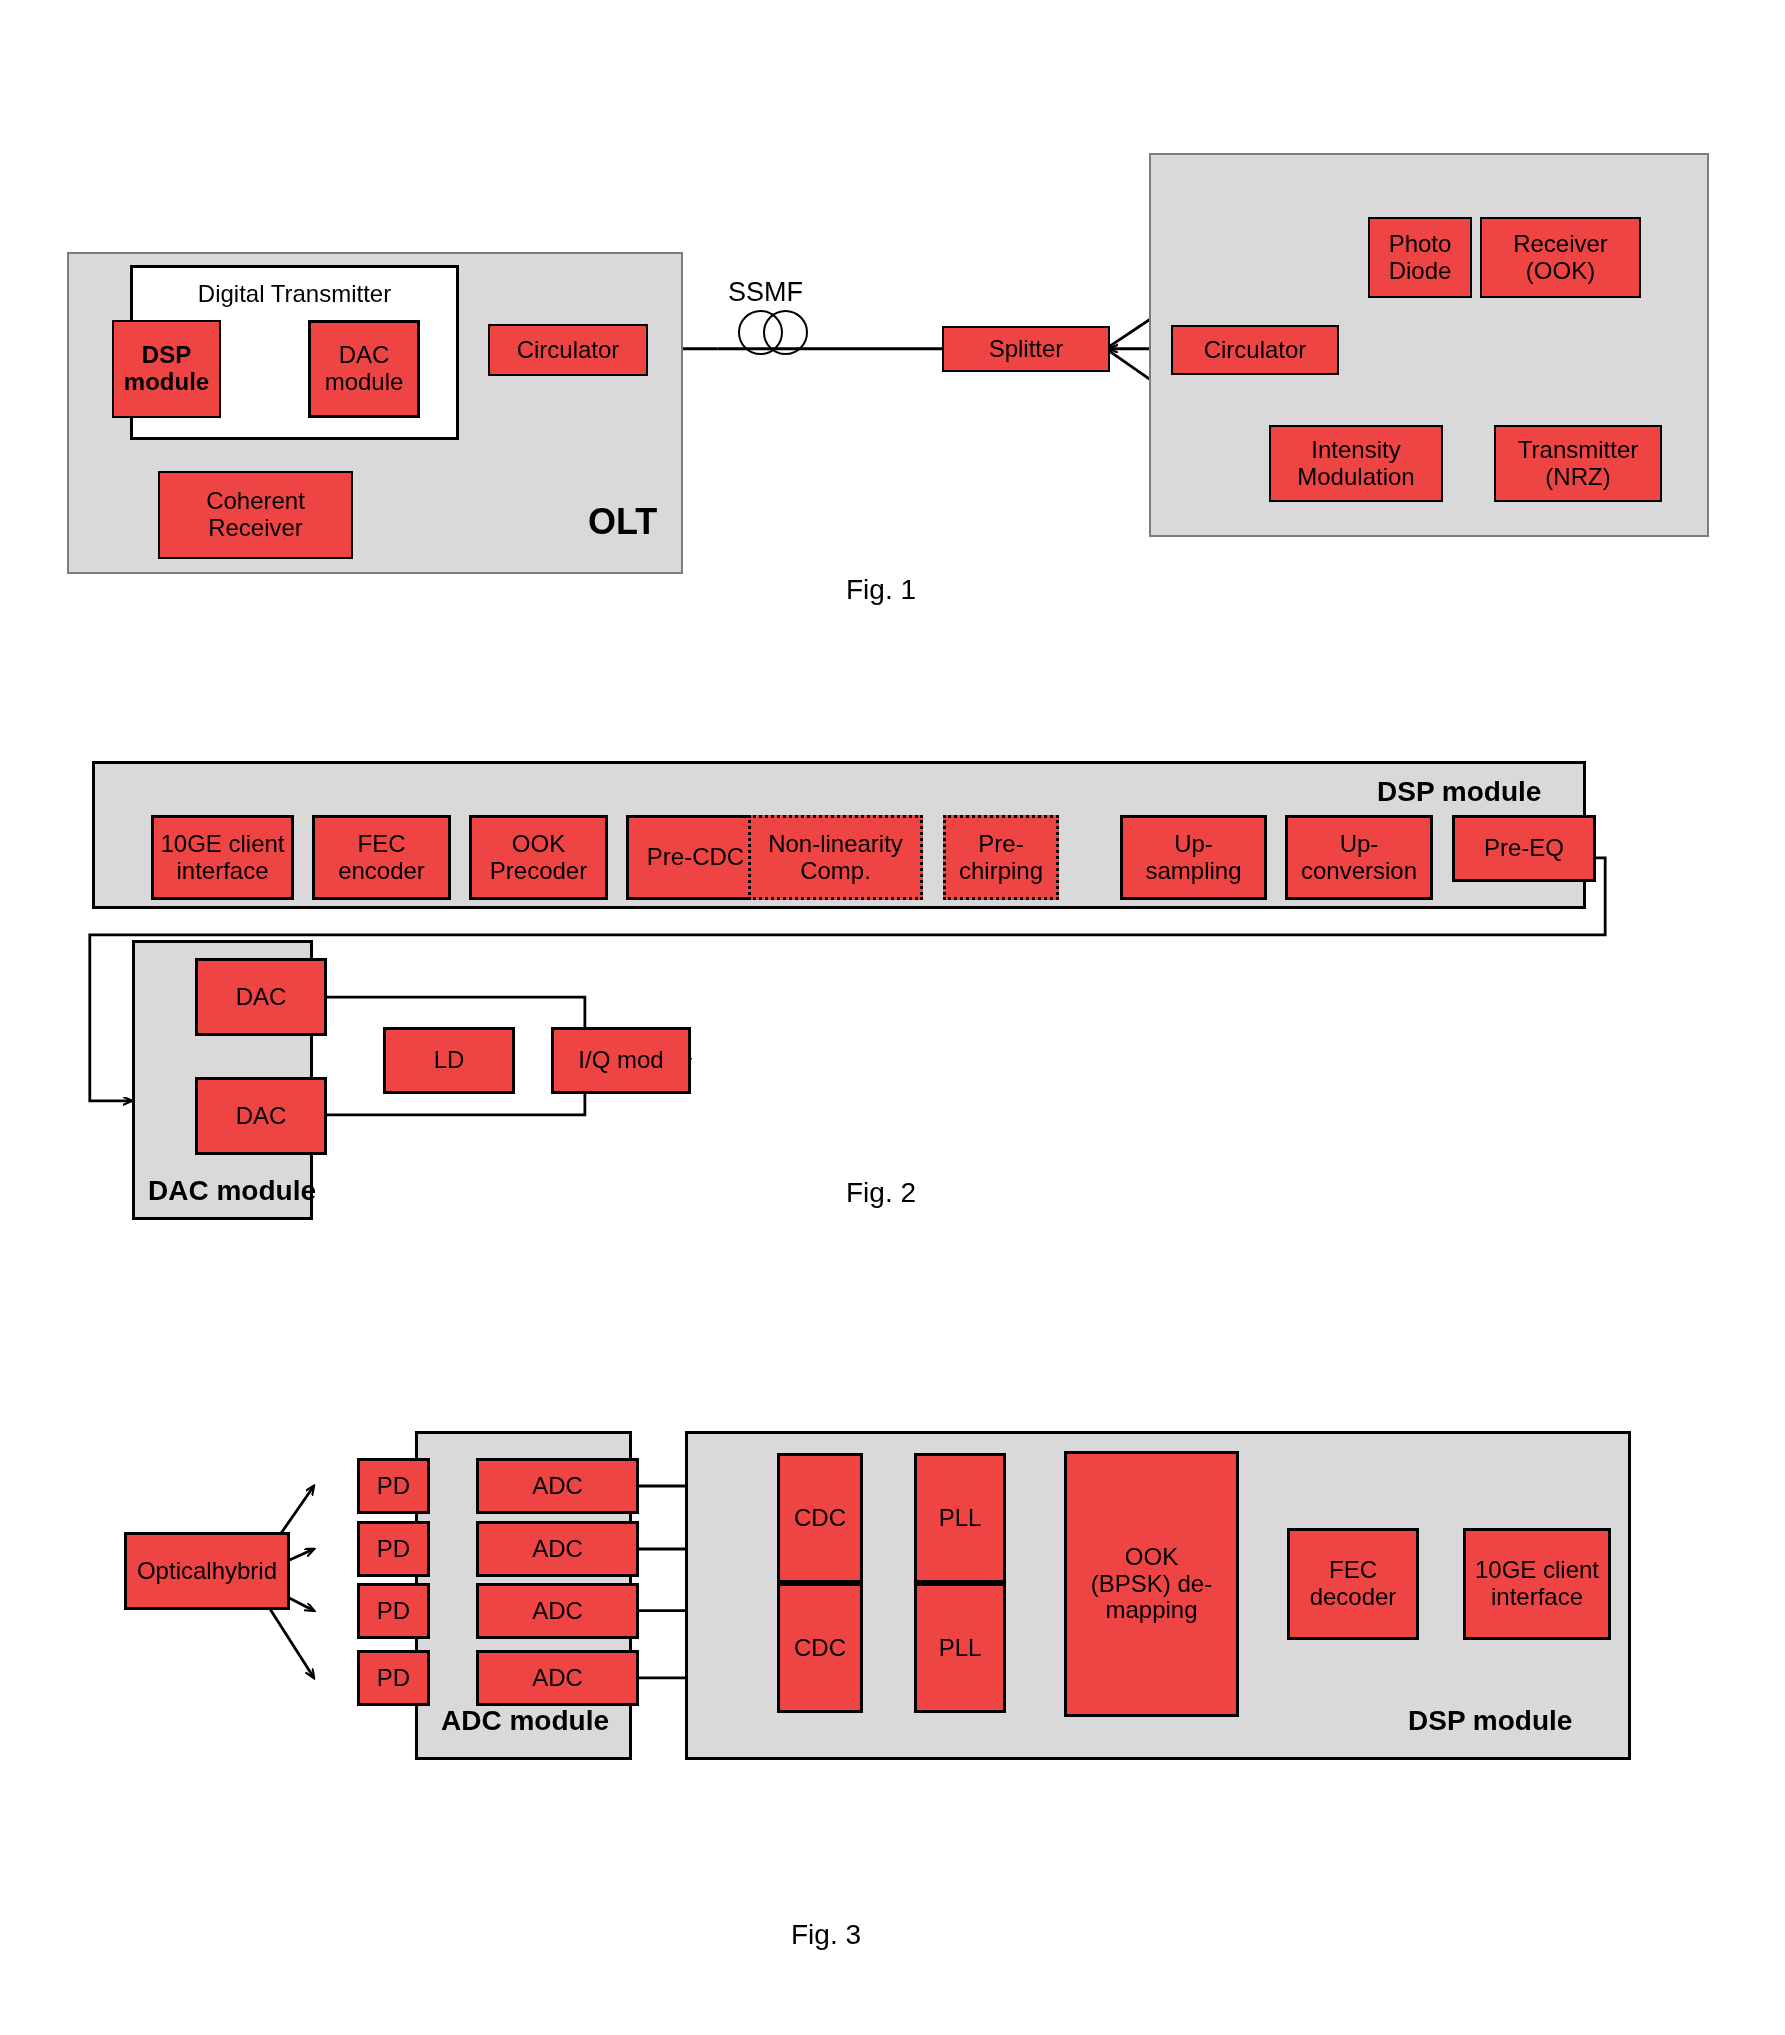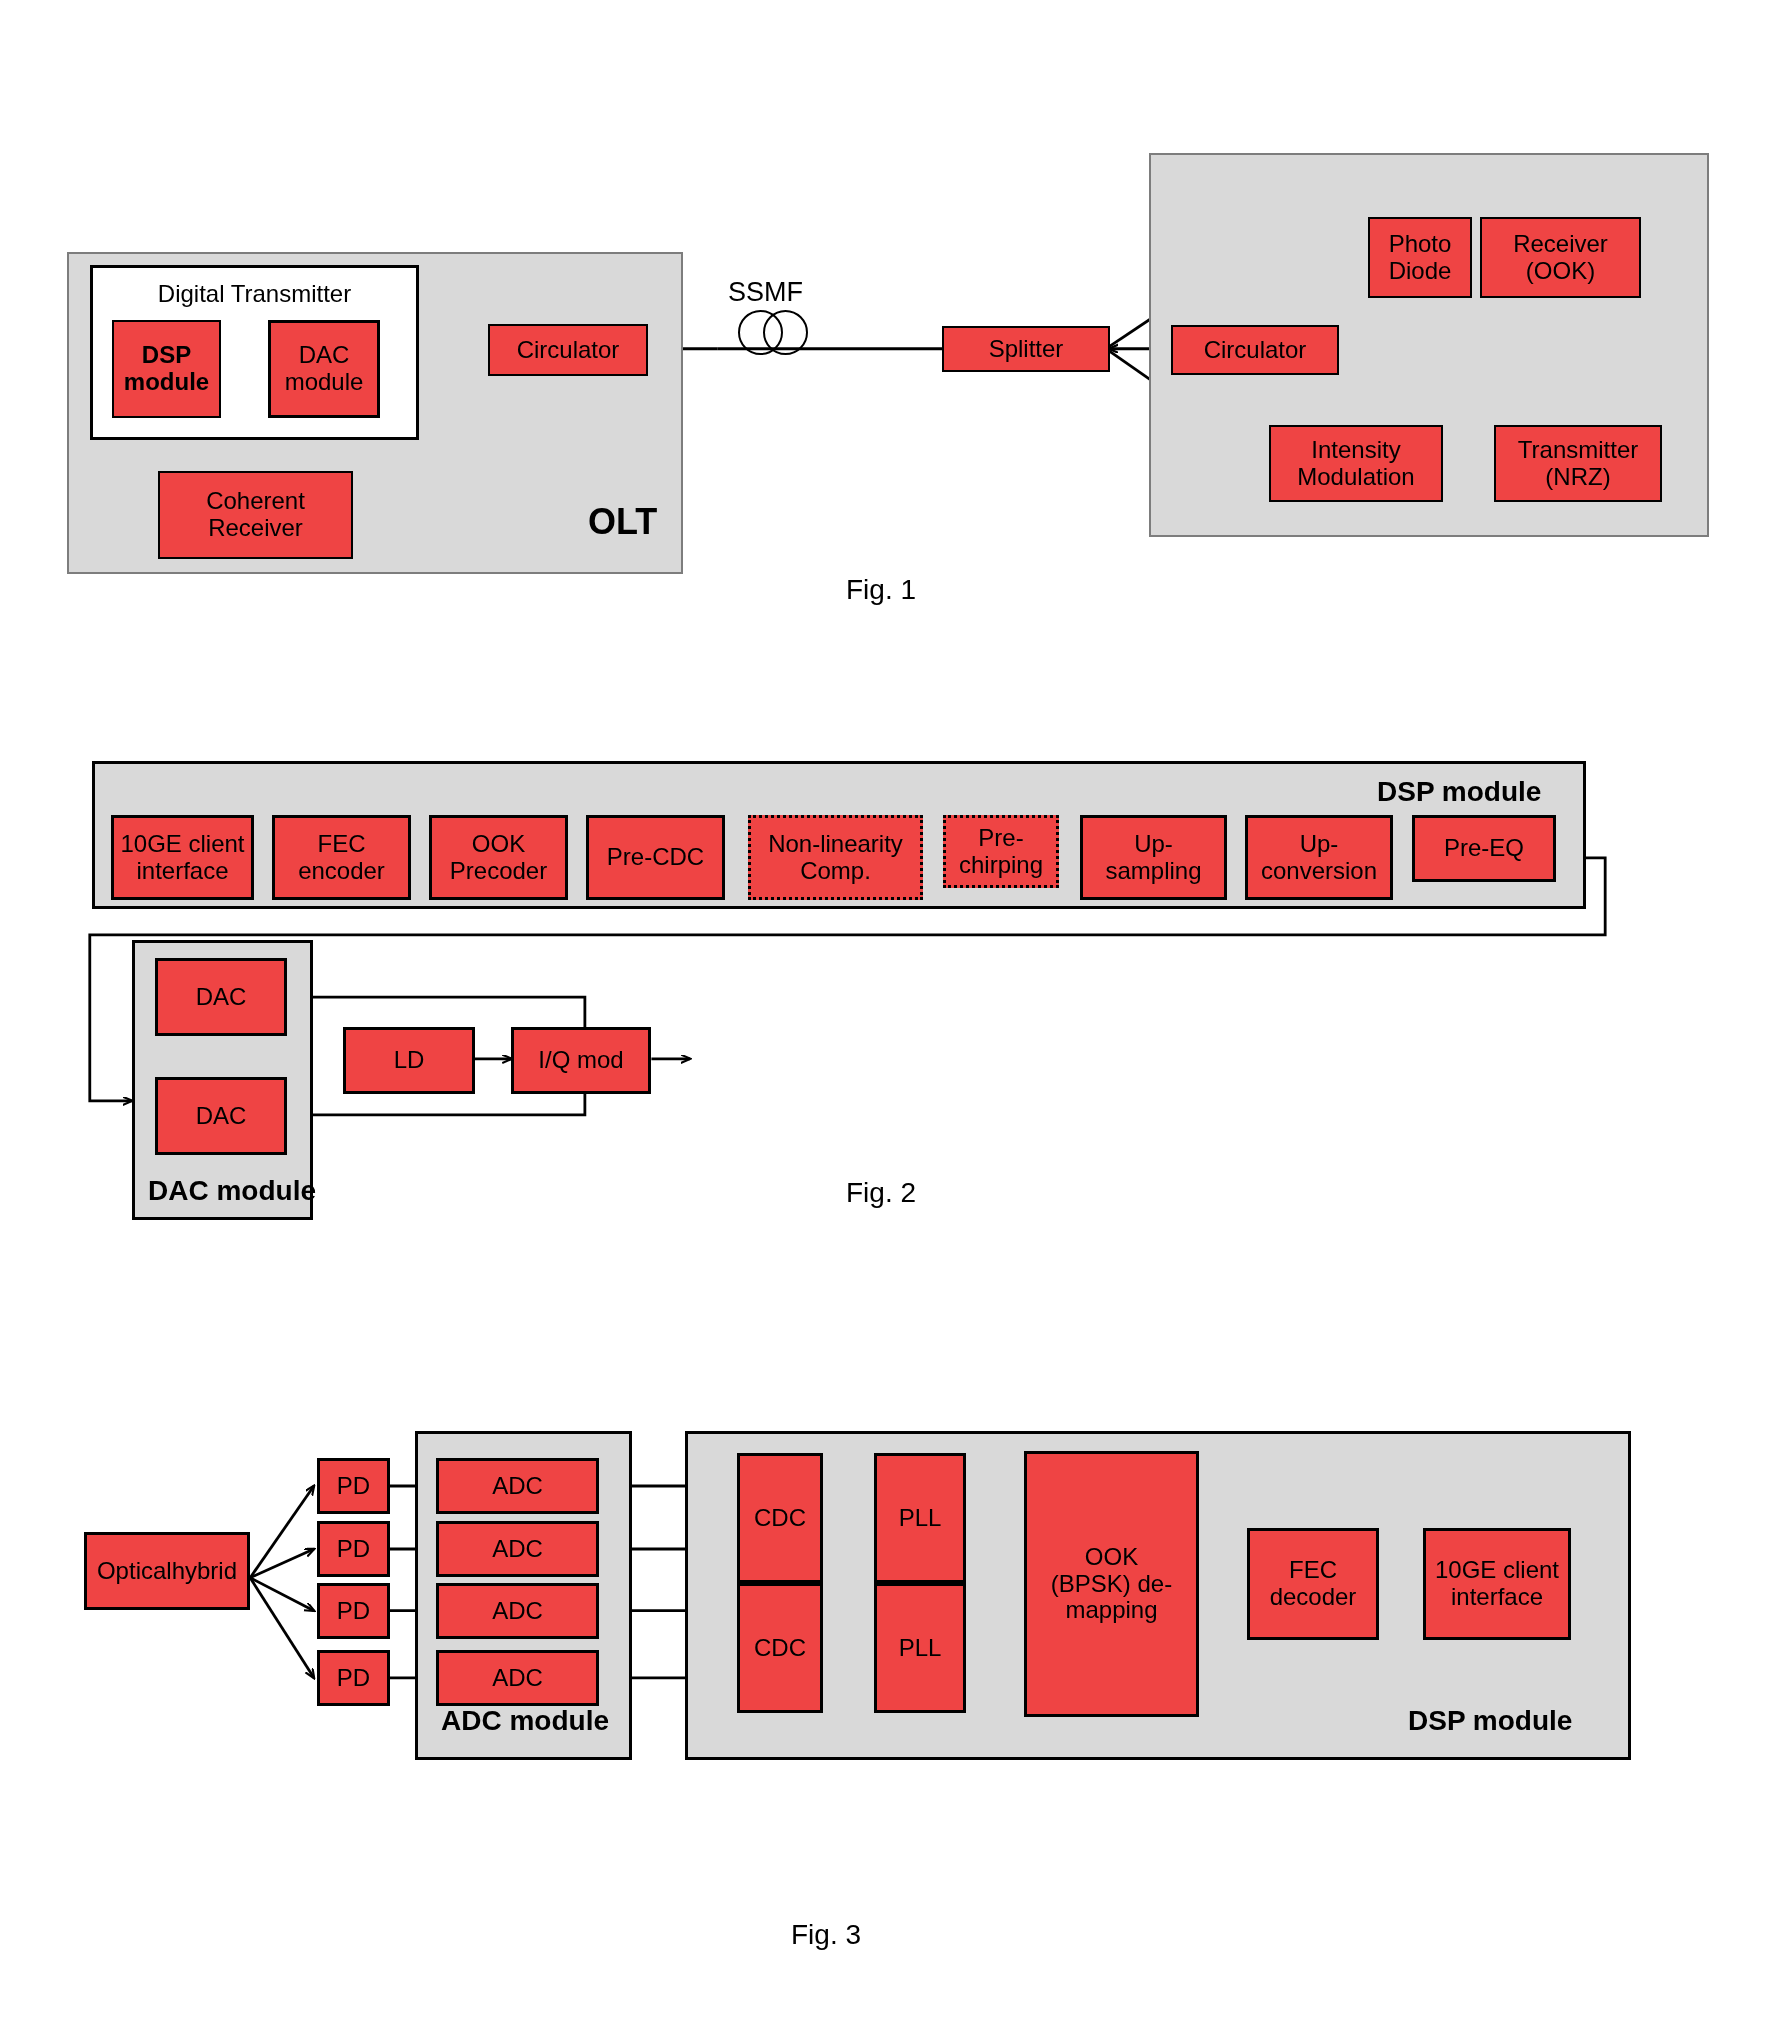--- a/index.html
+++ b/index.html
@@ -20,21 +20,21 @@
     box-sizing:border-box;
     background:#ef4444;
     border:2.1px solid #000;
     display:flex;
     align-items:center;
     justify-content:center;
     text-align:center;
     line-height:1.12;
     font-size:24px;
   }
-  .box.thick{border-width:3.5px;}
+  .box.thick{border-width:3.5px;margin-left:40px;}
   .box.thin{border-width:2.1px;}
   .box.dotted{border:3.5px dotted #000;}
   .shade{
     position:absolute;
     box-sizing:border-box;
     background:#d9d9d9;
     border:2.8px solid #7d7d7d;
   }
   .shade.blackedge{border:3.5px solid #000;}
   .lbl{
@@ -207,21 +207,21 @@
     <span>OOK</span>
     <span>Precoder</span>
   </div>
   <div class="box thick" style="left:586px;top:815px;width:139px;height:85px;flex-direction:column;">
     <span>Pre-CDC</span>
   </div>
   <div class="box dotted" style="left:748px;top:815px;width:175px;height:85px;flex-direction:column;">
     <span>Non-linearity</span>
     <span>Comp.</span>
   </div>
-  <div class="box dotted" style="left:943px;top:815px;width:116px;height:73px;flex-direction:column;">
+  <div class="box dotted" style="left:943px;top:815px;width:116px;height:85px;flex-direction:column;">
     <span>Pre-</span>
     <span>chirping</span>
   </div>
   <div class="box thick" style="left:1080px;top:815px;width:147px;height:85px;flex-direction:column;">
     <span>Up-</span>
     <span>sampling</span>
   </div>
   <div class="box thick" style="left:1245px;top:815px;width:148px;height:85px;flex-direction:column;">
     <span>Up-</span>
     <span>conversion</span>

